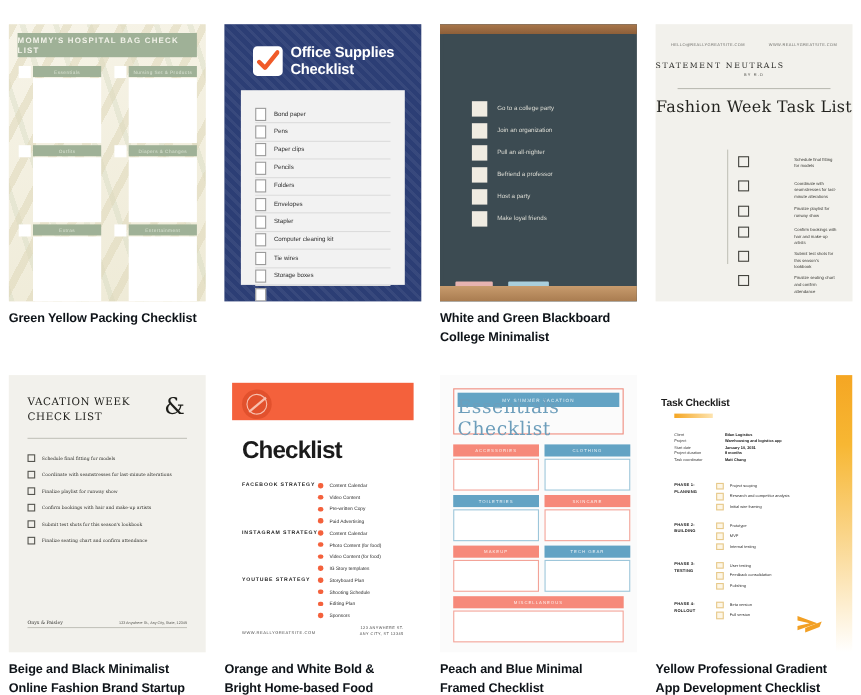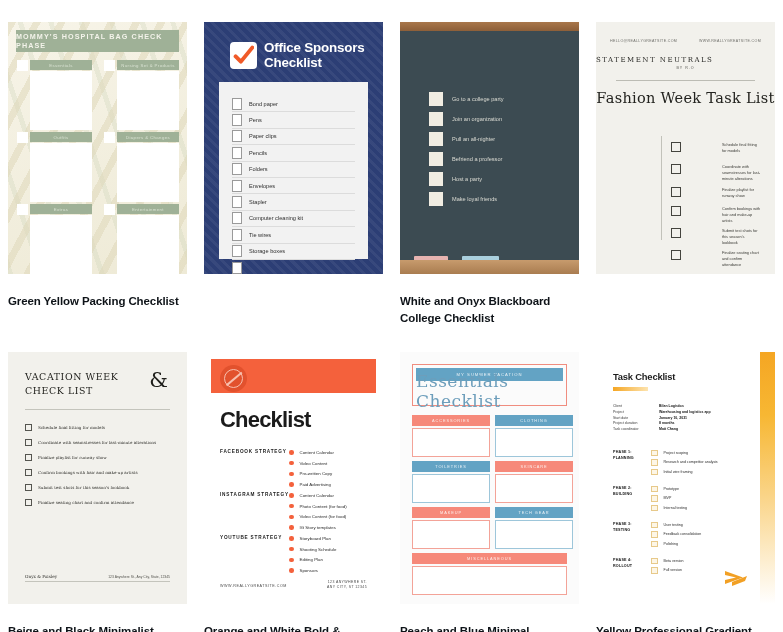--- a/index.html
+++ b/index.html
@@ -16,21 +16,21 @@
     grid-row-gap: 0px;
     padding: 22px 8px 0 8px;
   }
   .cell { width: 185px; }
   .thumb {
     width: 179px; height: 252px;
     position: relative; overflow: hidden;
     background: #ffffff;
   }
   .caption {
-    margin-top: 19px;
+    margin-top: 8px;
     font-size: 11.5px;
     font-weight: bold;
     color: #0e1318;
     line-height: 1.45;
     letter-spacing: -0.1px;
     width: 172px;
   }
   .row2 { margin-top: 26px; }
 
   
@@ -163,21 +163,21 @@
   .c7 .wide { position:absolute; left:12px; right:12px; }
   .c7 .peach { background:#f6897a; } .c7 .blue { background:#63a3c4; }
   .c7 .bdP { border:1px solid #f3a398; } .c7 .bdB { border:1px solid #9dc6da; }
 
   
   .c8 { background:#ffffff; }
   .c8 .gradbar {
     position:absolute; right:0; top:0; bottom:0; width:15px;
     background:linear-gradient(180deg,#f5a623 0%,#f7b733 25%,#fad58a 58%,#ffffff 100%);
   }
-  .c8 .ttl { position:absolute; top:19px; left:17px; font-weight:bold; font-size:9.4px; color:#1d1d1d; letter-spacing:-.2px; }
+  .c8 .ttl { position:absolute; top:19px; left:5px; font-weight:bold; font-size:9.4px; color:#1d1d1d; letter-spacing:-.2px; }
   .c8 .ul { position:absolute; top:35px; left:17px; width:35px; height:4px;
             background:linear-gradient(90deg,#f5a623,#fde4b0); }
   .c8 .meta { position:absolute; top:52px; left:17px; }
   .c8 .mrow { display:flex; height:5.6px; }
   .c8 .mk { width:46px; font-size:3.5px; color:#3b3b3b; }
   .c8 .mv { font-size:3.5px; font-weight:bold; color:#141414; }
   .c8 .ph { position:absolute; left:17px; font-size:3.7px; font-weight:bold; color:#141414; line-height:1.45; letter-spacing:.2px; }
   .c8 .pl { position:absolute; left:55px; }
   .c8 .pi { display:flex; align-items:center; gap:6px; height:9.4px; }
   .c8 .pi .cb { width:6.5px; height:6.5px; border:1px solid #e7c98a; background:#fdf6e6; flex:none; }
@@ -186,21 +186,21 @@
 </style>
 </head>
 <body>
 
 <div class="grid">
 
   <div class="cell">
     <div class="thumb c1">
       <div class="marble"></div>
       <div class="hdr">
-        <span>MOMMY'S HOSPITAL BAG CHECK PHASE</span>
+        <span>MOMMY'S HOSPITAL BAG CHECK LIST</span>
       </div>
 
       <div class="grp" style="left:8px; top:38px;">
         <div class="glab">
             <span>Essentials</span>
           </div>
         <div class="gbox"></div>
         <div class="gchk"></div>
       </div>
       <div class="grp" style="left:95px; top:38px;">
@@ -245,21 +245,21 @@
   <div class="cell">
     <div class="thumb c2">
       <div class="stripes"></div>
       <div class="titleRow">
         <div class="tickbox">
           <svg viewBox="0 0 24 24" aria-hidden="true">
               <path d="M3 13 L9 19 L22 3" fill="none" stroke="#f05a28" stroke-width="4.5" stroke-linecap="round" stroke-linejoin="round"></path>
             </svg>
         </div>
         <div class="ttl">
-          <div>Office Sponsors</div>
+          <div>Office Supplies</div>
           <div>Checklist</div>
         </div>
       </div>
       <div class="panel">
         <div class="li">
             <span class="cb"></span>
             <span>Bond paper</span>
           </div>
         <div class="li">
             <span class="cb"></span>
@@ -331,21 +331,21 @@
           <span>Host a party</span>
         </div>
       <div class="bli" style="top:170px;">
           <span class="cb"></span>
           <span>Make loyal friends</span>
         </div>
       <div class="chalkA"></div>
       <div class="chalkB"></div>
       <div class="woodBot"></div>
     </div>
-    <div class="caption">White and Onyx Blackboard College Checklist</div>
+    <div class="caption">White and Green Blackboard College Minimalist</div>
   </div>
 
   <div class="cell">
     <div class="thumb c4">
       <div class="tiny tl">HELLO@REALLYGREATSITE.COM</div>
       <div class="tiny tr">WWW.REALLYGREATSITE.COM</div>
       <div class="sn">STATEMENT NEUTRALS</div>
       <div class="sb">BY R.O</div>
       <div class="rule"></div>
       <div class="big">Fashion Week Task List</div>

